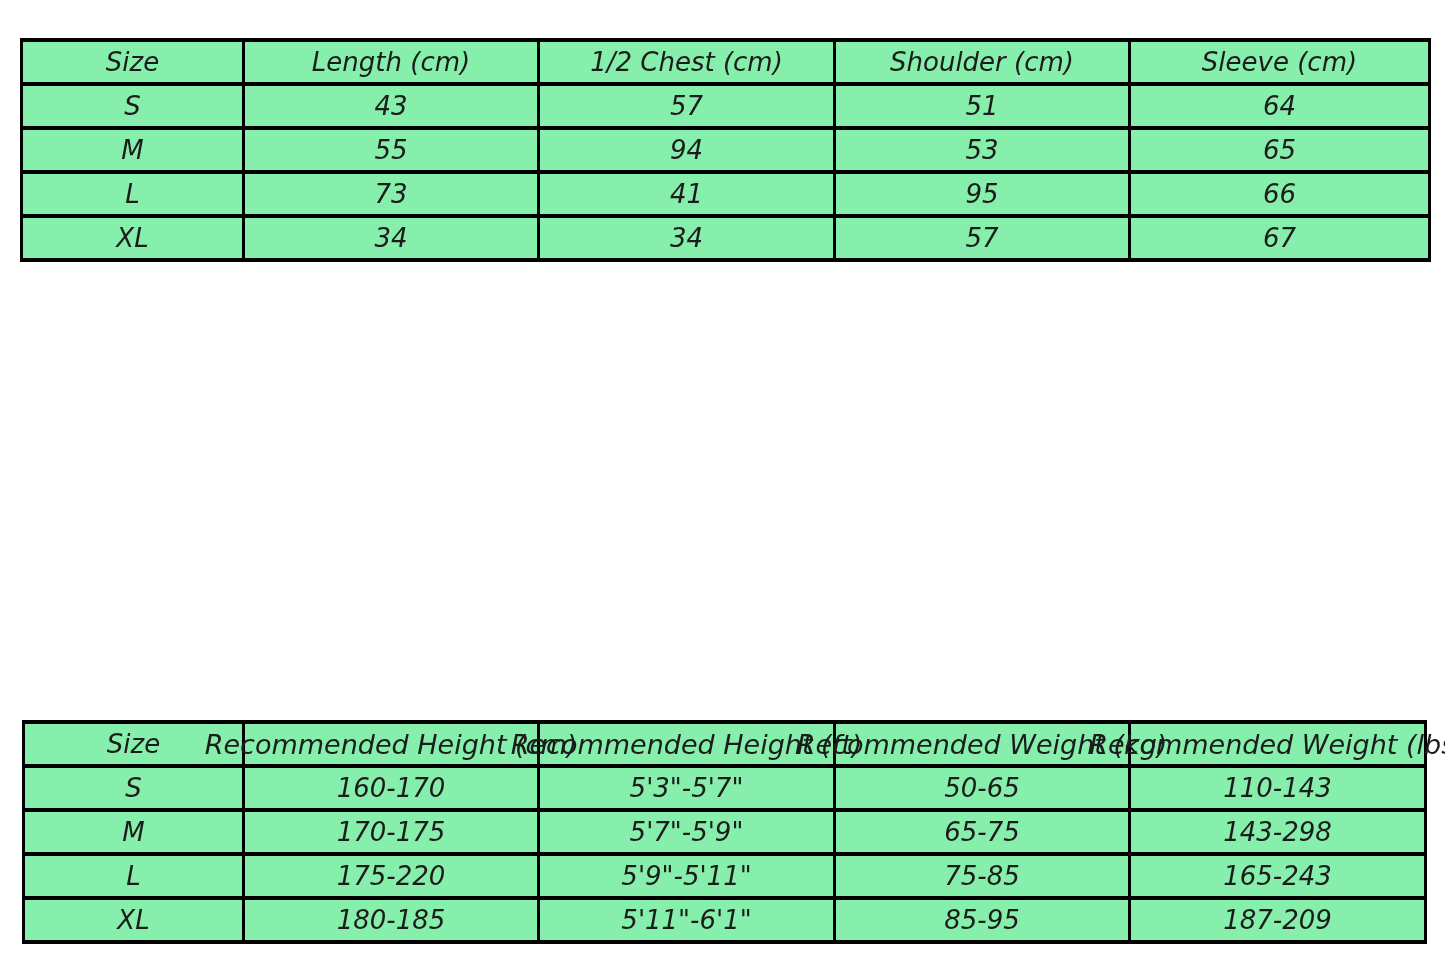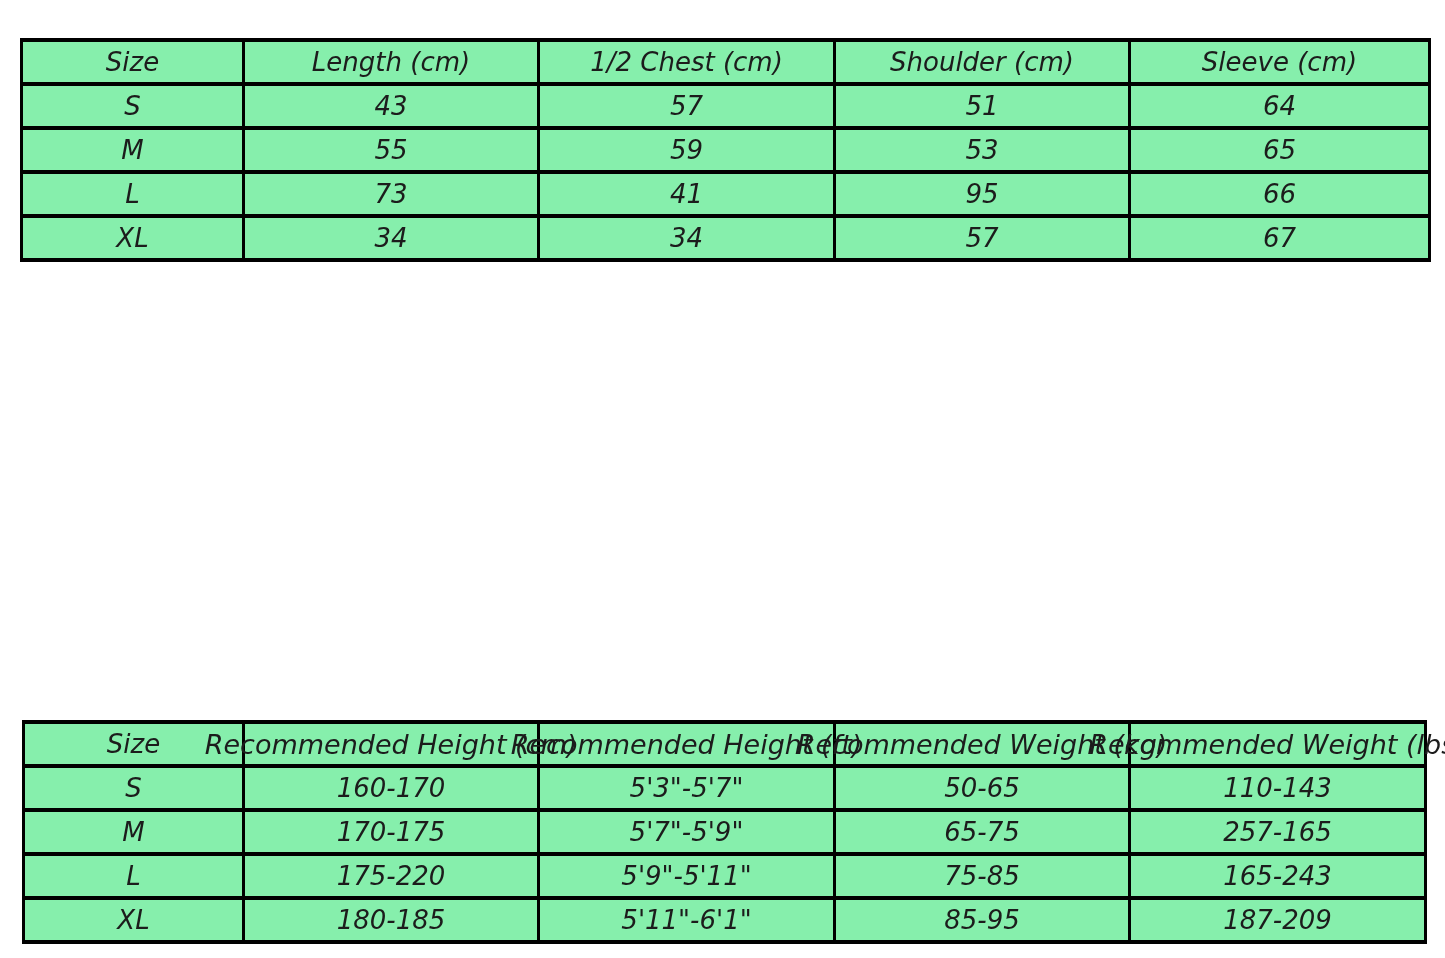--- a/index.html
+++ b/index.html
@@ -73,21 +73,21 @@
     <tr>
       <td><span>S</span></td>
       <td><span>43</span></td>
       <td><span>57</span></td>
       <td><span>51</span></td>
       <td><span>64</span></td>
     </tr>
     <tr>
       <td><span>M</span></td>
       <td><span>55</span></td>
-      <td><span>59</span></td>
+      <td><span>94</span></td>
       <td><span>53</span></td>
       <td><span>65</span></td>
     </tr>
     <tr>
       <td><span>L</span></td>
       <td><span>73</span></td>
       <td><span>41</span></td>
       <td><span>95</span></td>
       <td><span>66</span></td>
     </tr>
@@ -140,21 +140,21 @@
       <td><span>160-170</span></td>
       <td><span>5'3"-5'7"</span></td>
       <td><span>50-65</span></td>
       <td><span>110-143</span></td>
     </tr>
     <tr>
       <td><span>M</span></td>
       <td><span>170-175</span></td>
       <td><span>5'7"-5'9"</span></td>
       <td><span>65-75</span></td>
-      <td><span>257-165</span></td>
+      <td><span>143-298</span></td>
     </tr>
     <tr>
       <td><span>L</span></td>
       <td><span>175-220</span></td>
       <td><span>5'9"-5'11"</span></td>
       <td><span>75-85</span></td>
       <td><span>165-243</span></td>
     </tr>
     <tr>
       <td><span>XL</span></td>

